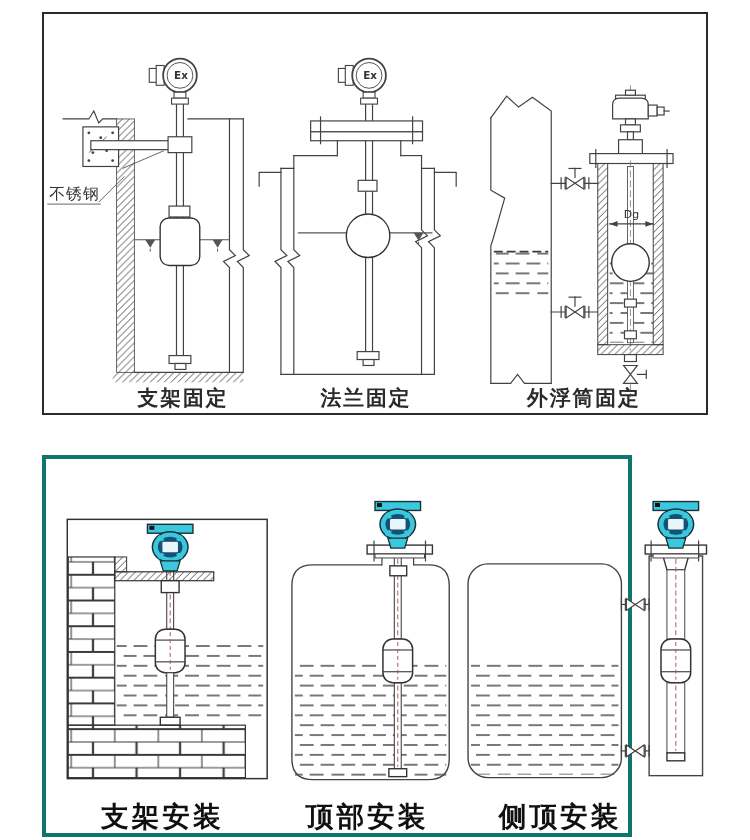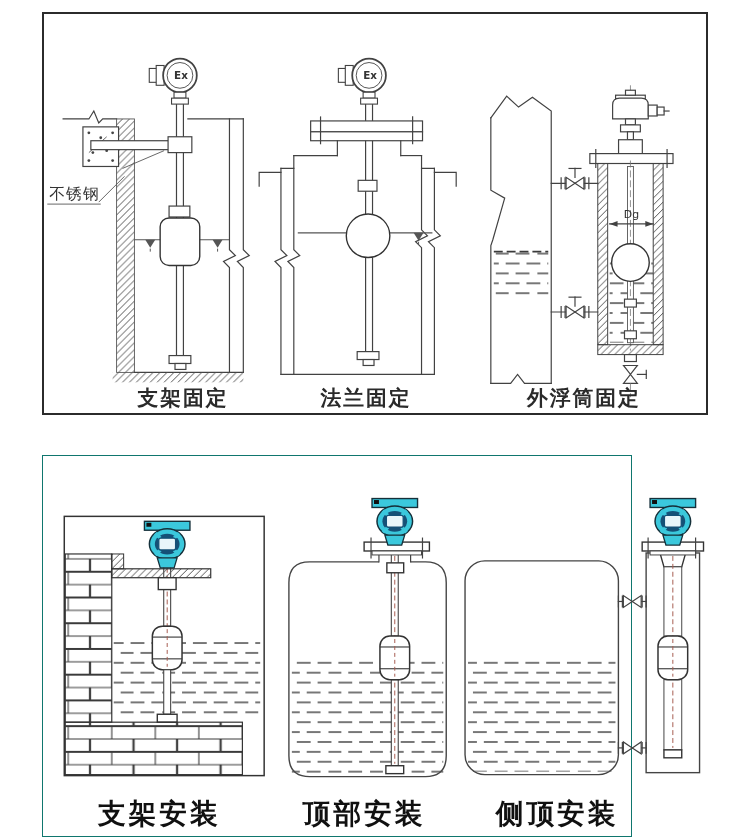--- a/index.html
+++ b/index.html
@@ -1,20 +1,20 @@
 <!DOCTYPE html>
 <html><head>
 <meta charset="utf-8">
 <style>
   html,body{margin:0;padding:0;background:#ffffff;}
   #canvas{position:relative;width:750px;height:840px;background:#fff;overflow:hidden;
           font-family:"DejaVu Sans","Liberation Sans",sans-serif;}
   .panel{position:absolute;background:#fff;box-sizing:border-box;}
   #top-panel{left:42px;top:12px;width:666px;height:403px;border:2px solid #2b2b2b;}
-  #bottom-panel{left:42px;top:455px;width:590px;height:382px;border:1px solid #0f766e;}
+  #bottom-panel{left:42px;top:455px;width:590px;height:382px;border:4px solid #0f766e;}
   svg{display:block;}
   .ln{stroke:#424242;stroke-width:1.2;fill:none;stroke-linecap:square;}
   .lnthin{stroke:#555;stroke-width:0.9;fill:none;}
   .wfill{fill:#ffffff;stroke:#424242;stroke-width:1.2;}
   .wfill2{fill:#ffffff;stroke:#333;stroke-width:1.4;}
   .cap-top{font-size:21px;font-weight:600;fill:#2a2a2a;letter-spacing:2px;}
   .cap-bot{font-size:28px;font-weight:bold;fill:#101010;letter-spacing:3px;}
   .ann{font-size:16px;fill:#333;letter-spacing:1px;}
   .exlbl{font-size:10.5px;font-weight:bold;fill:#333;text-anchor:middle;}
   .dglbl{font-size:11px;fill:#333;text-anchor:middle;}

